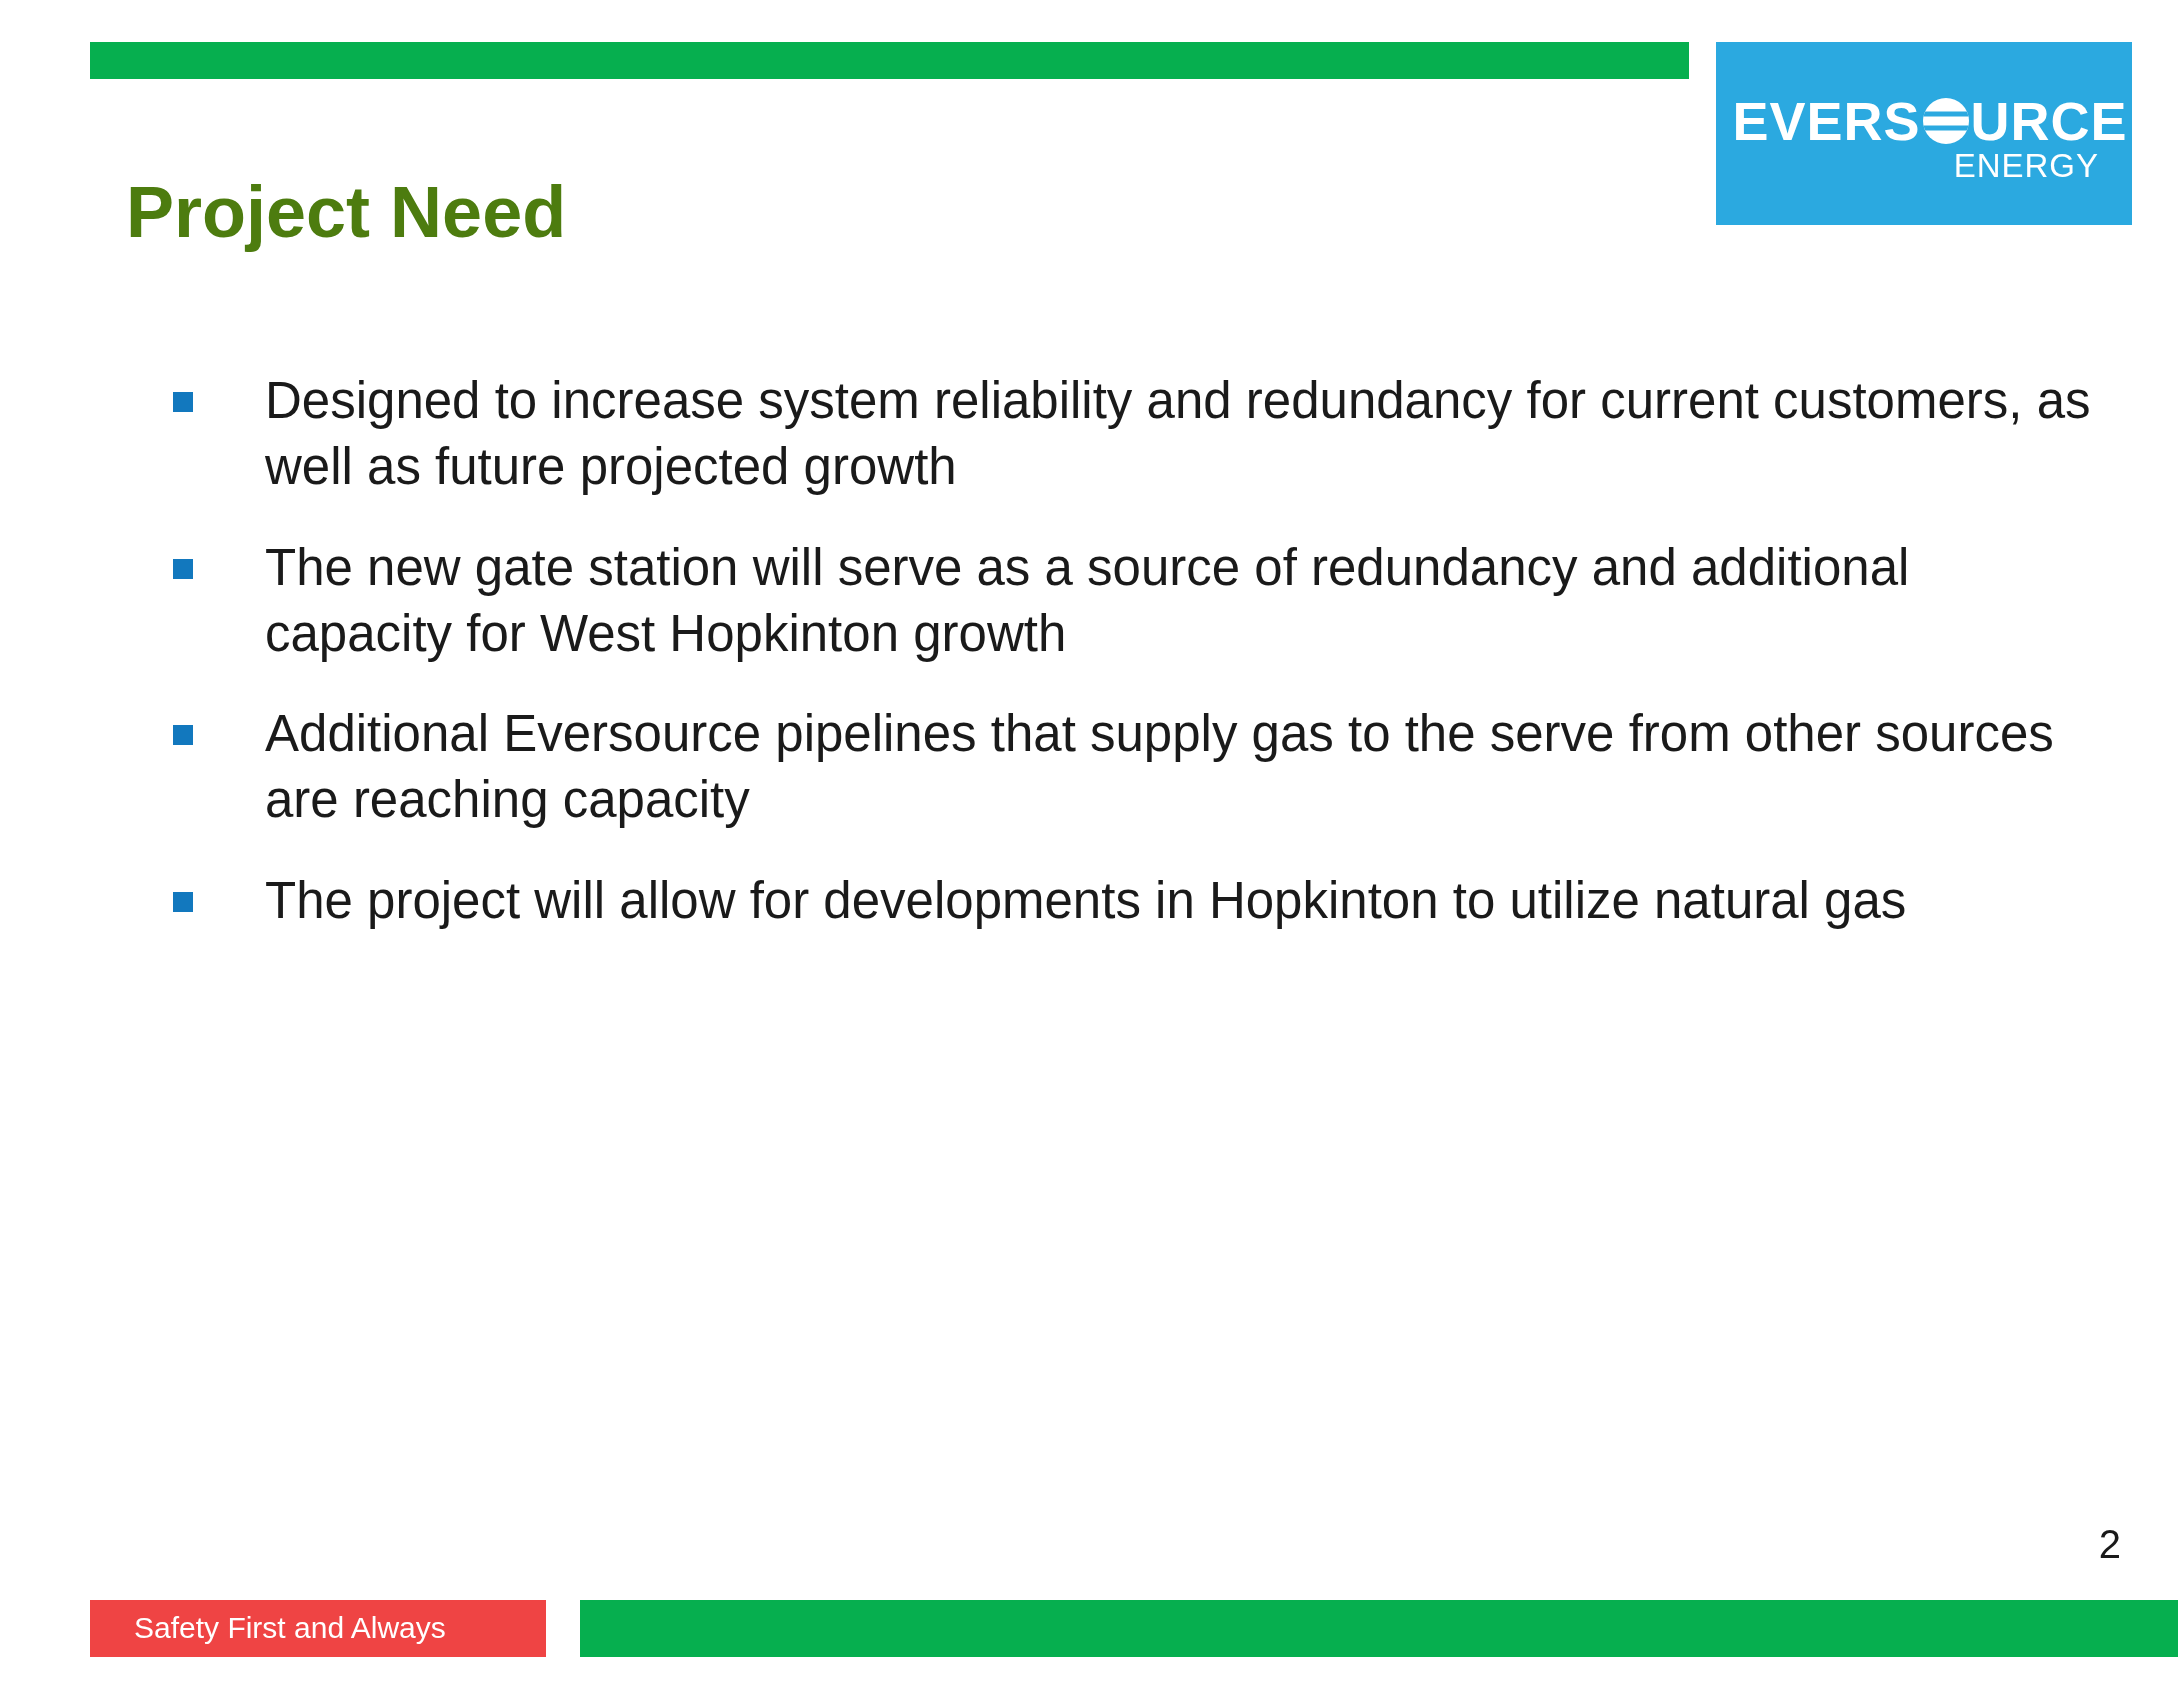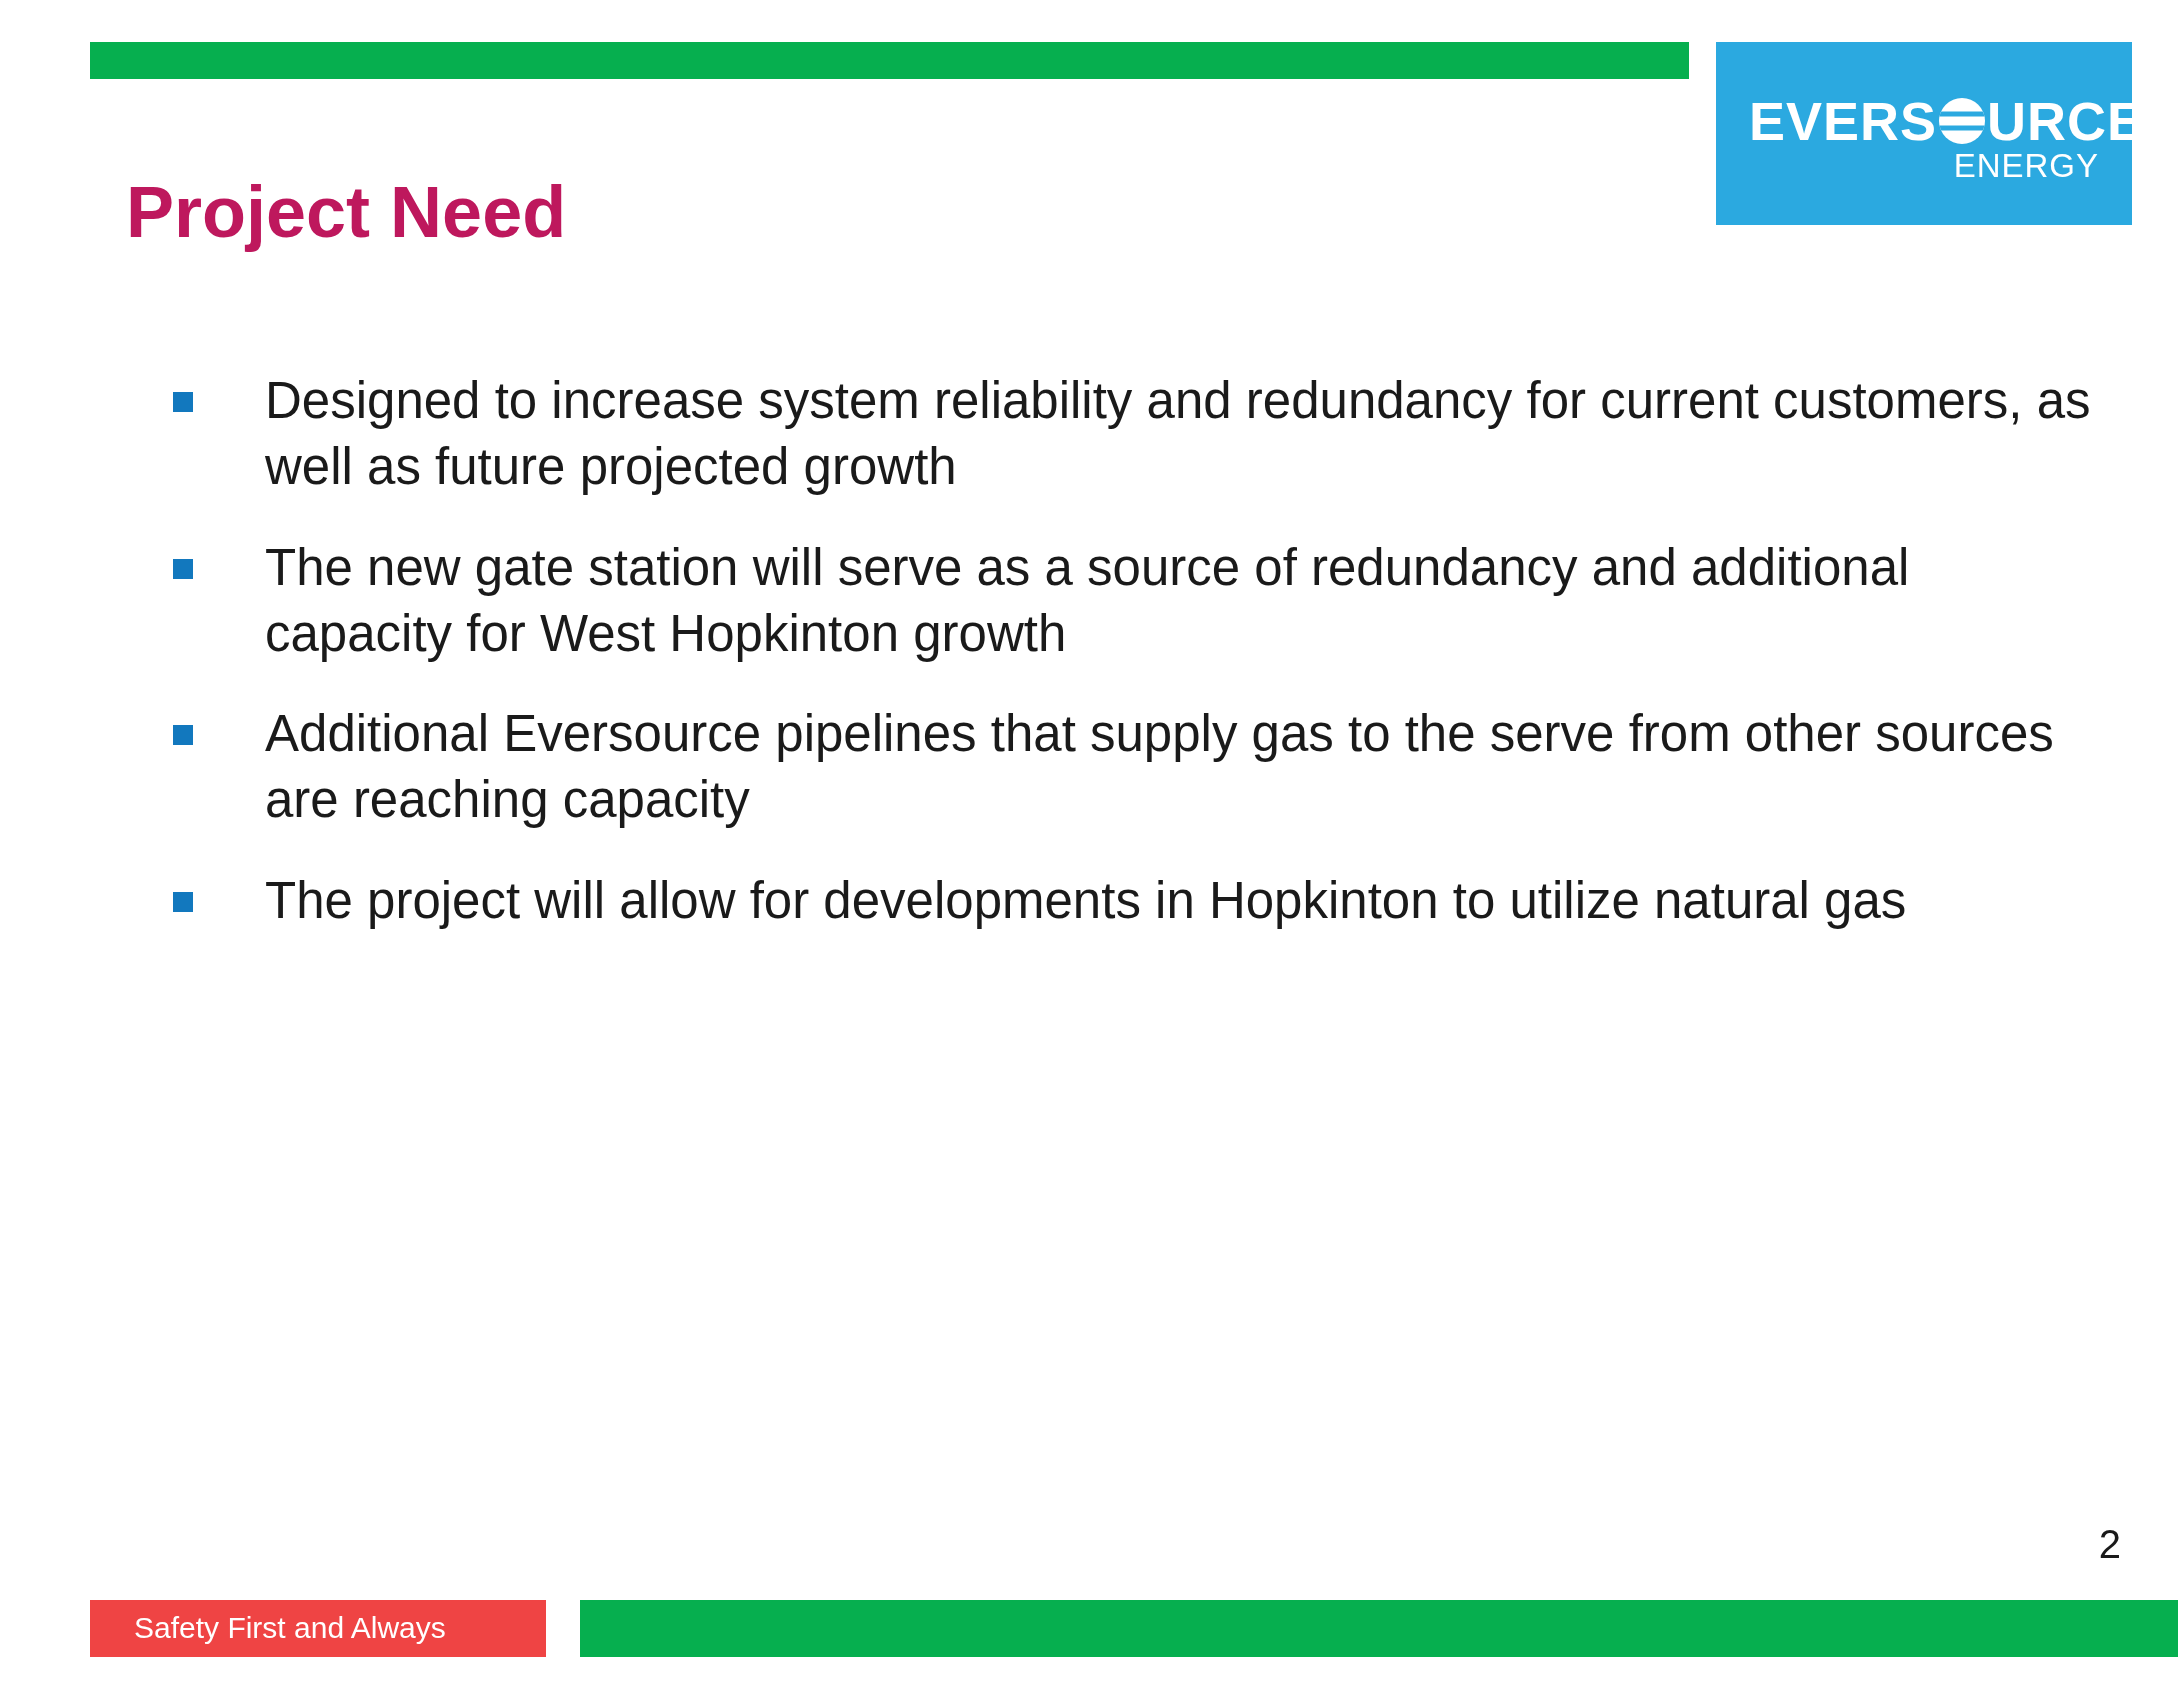--- a/index.html
+++ b/index.html
@@ -33,27 +33,27 @@
     position: absolute;
     left: 1716px;
     top: 42px;
     width: 416px;
     height: 183px;
     background: #2BA9E0;
   }
 
   .logo-wordmark {
     position: absolute;
-    left: 33px;
+    left: 39px;
     top: 52px;
     width: 350px;
     height: 54px;
     display: flex;
     align-items: center;
-    justify-content: space-between;
+    justify-content: center;
   }
 
   .logo-word {
     font-family: "Liberation Sans", sans-serif;
     font-weight: bold;
     font-size: 54px;
     letter-spacing: 1px;
     color: #ffffff;
     line-height: 1;
     white-space: nowrap;
@@ -82,21 +82,21 @@
     line-height: 1;
   }
 
   .slide-title {
     position: absolute;
     left: 126px;
     top: 125px;
     font-family: "Liberation Sans", sans-serif;
     font-weight: bold;
     font-size: 72px;
-    color: #be185d;
+    color: #4d7c0f;
     line-height: 1.1;
     white-space: nowrap;
   }
 
   
   .bullet-list {
     position: absolute;
     left: 167px;
     top: 368px;
     width: 1930px;

